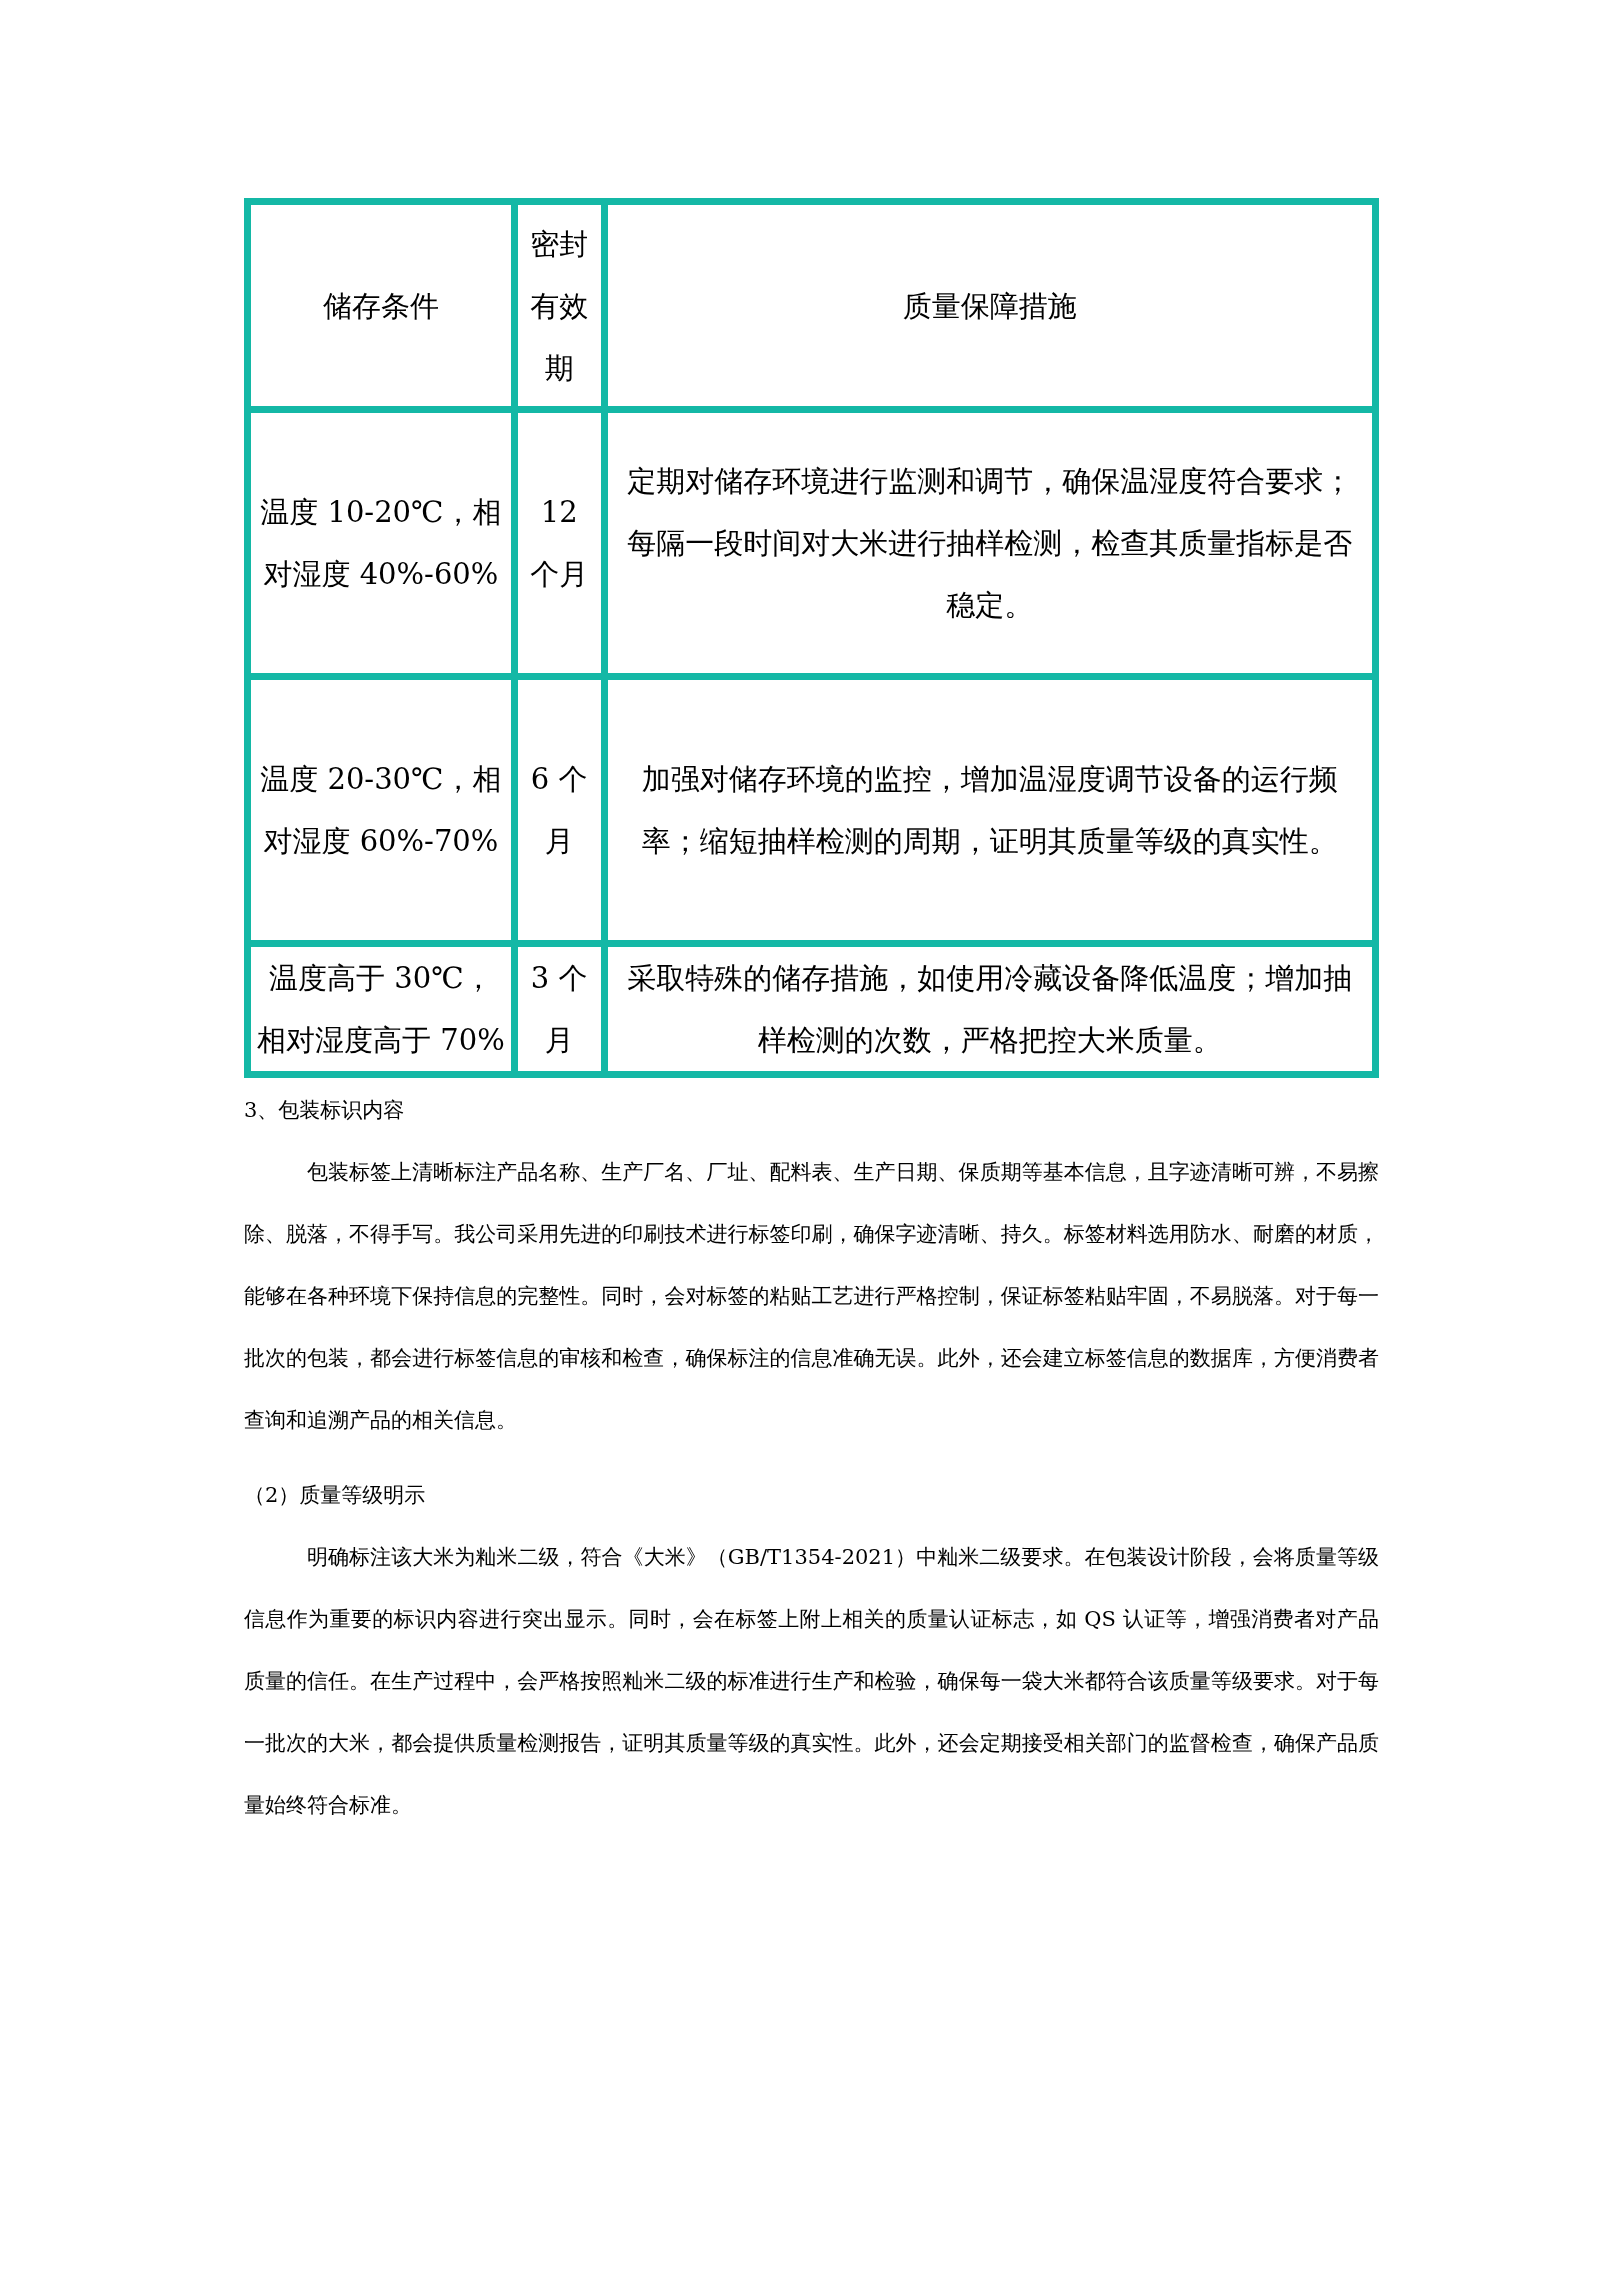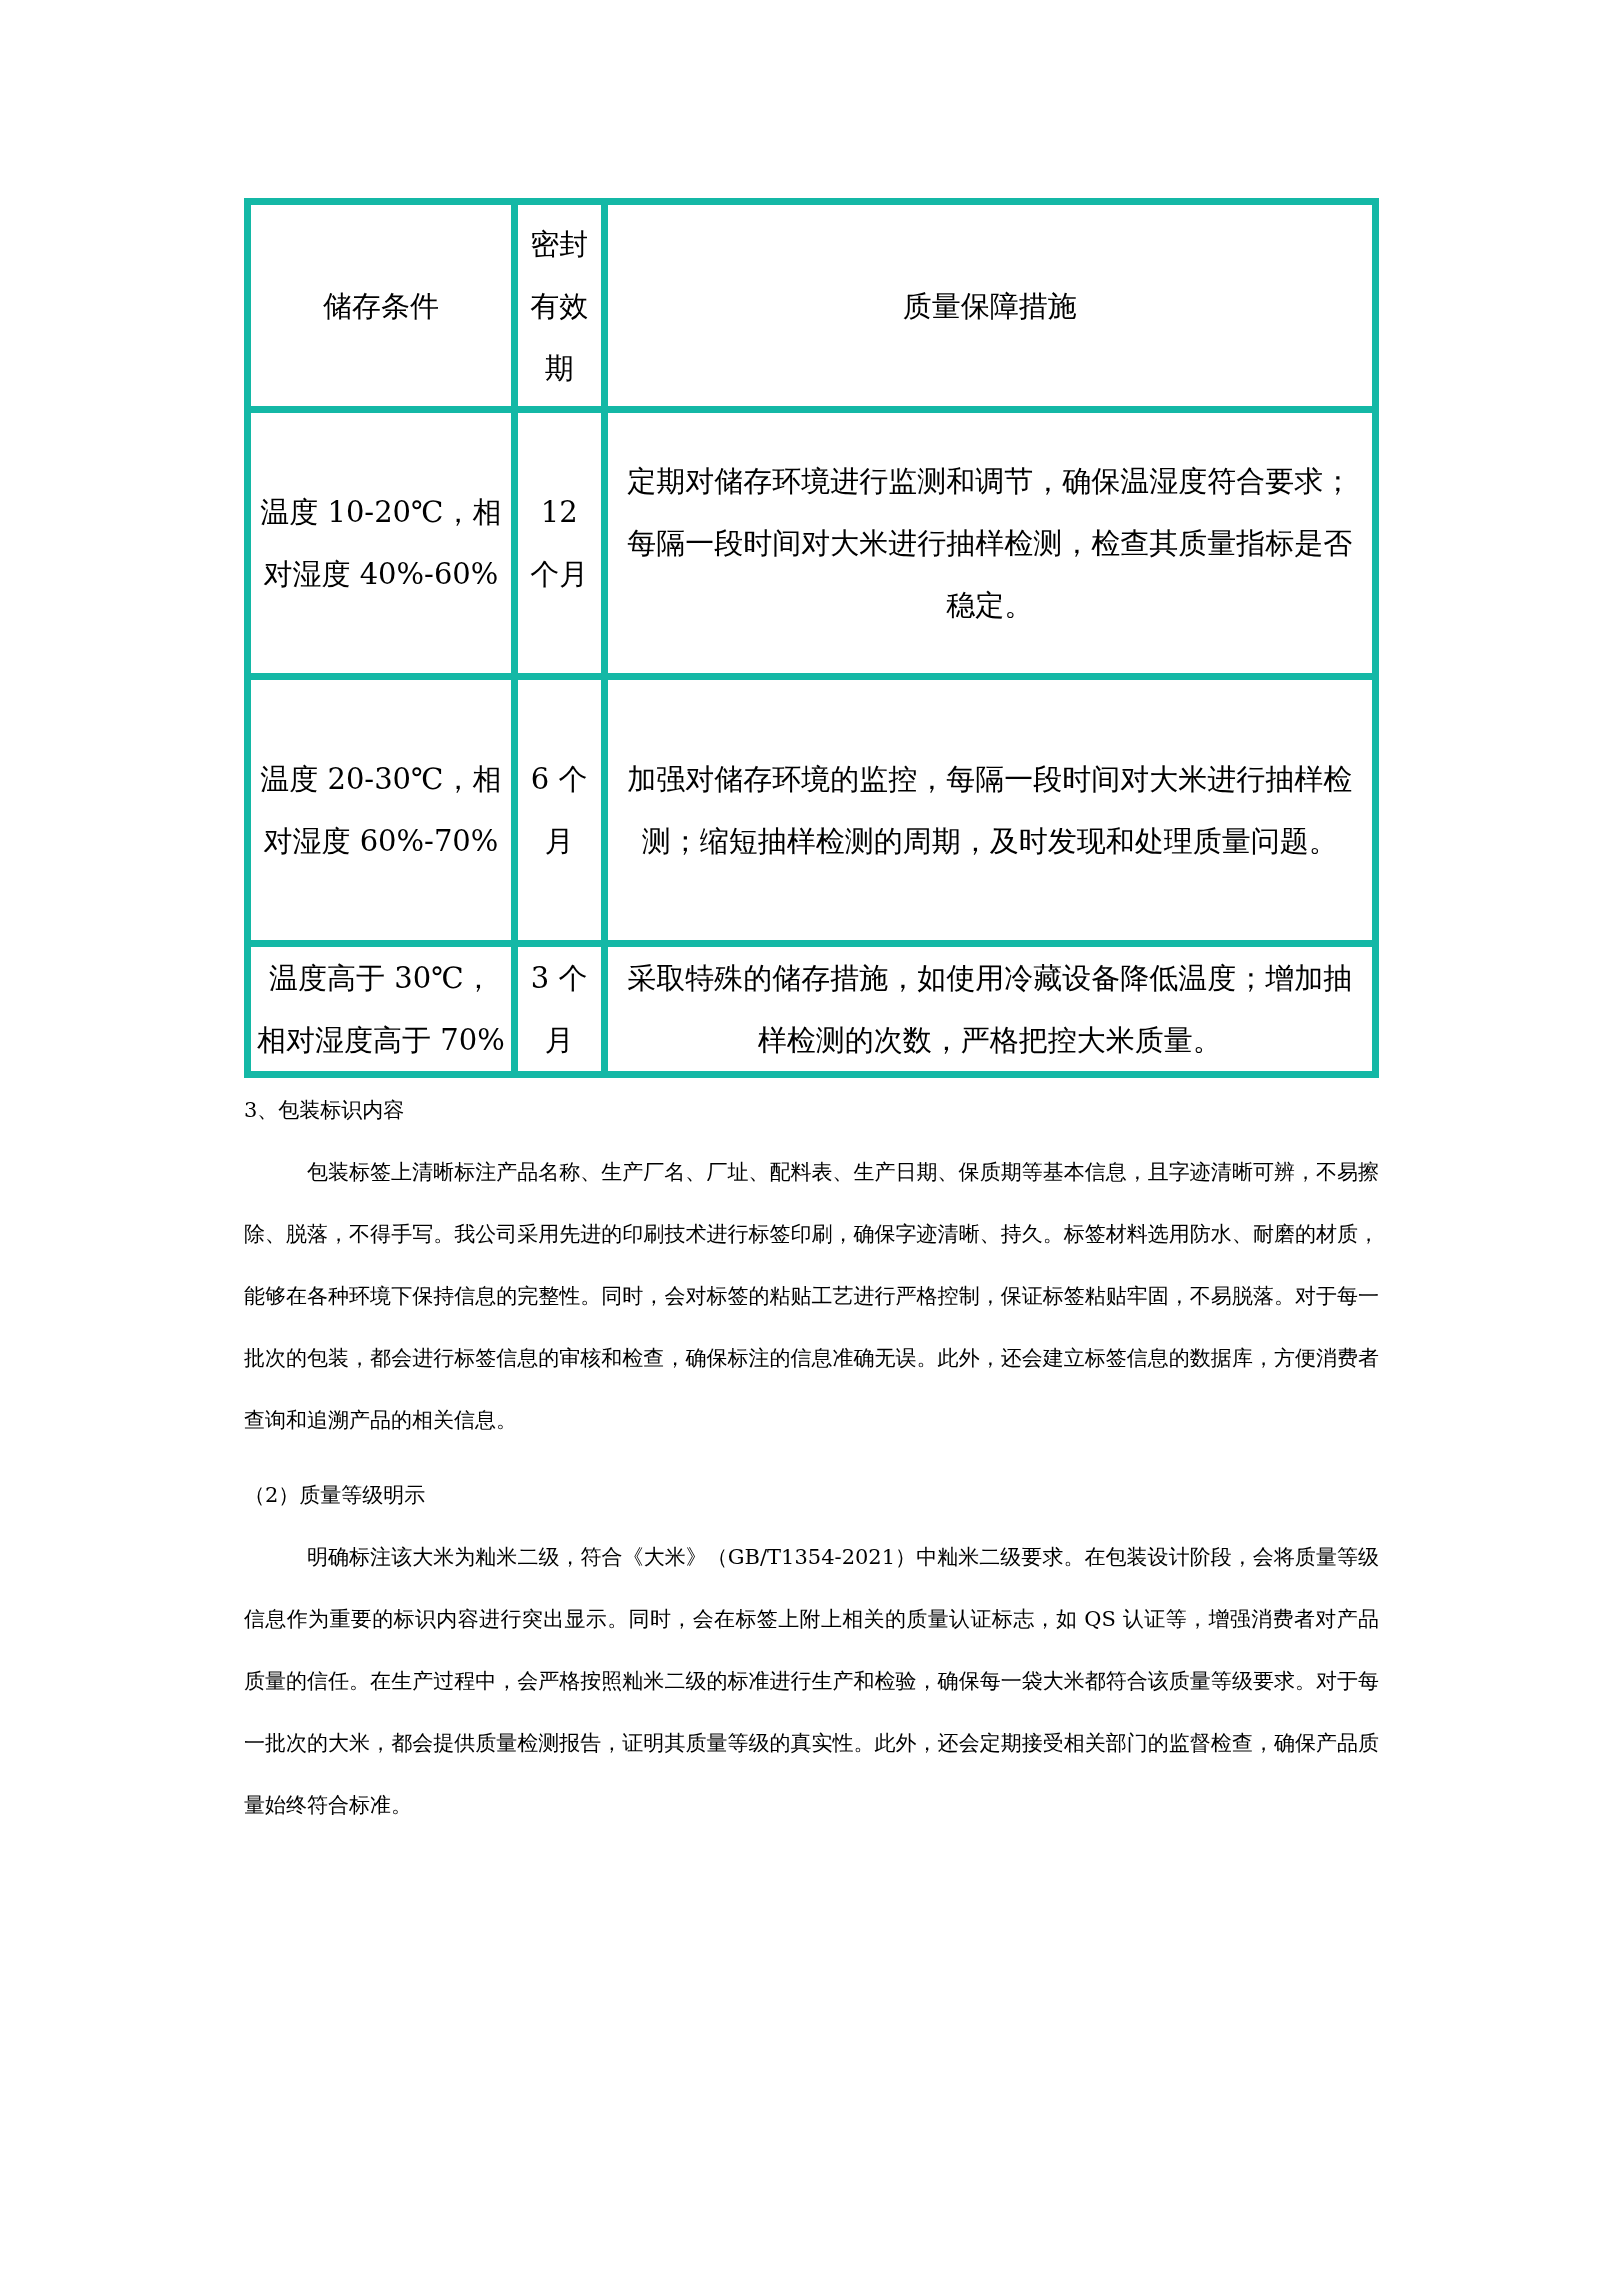--- a/index.html
+++ b/index.html
@@ -44,21 +44,21 @@
       <td class="c3">质量保障措施</td>
     </tr>
     <tr class="r">
       <td class="c1">温度 10-20℃，相对湿度 40%-60%</td>
       <td class="c2">12 个月</td>
       <td class="c3">定期对储存环境进行监测和调节，确保温湿度符合要求；每隔一段时间对大米进行抽样检测，检查其质量指标是否稳定。</td>
     </tr>
     <tr class="r">
       <td class="c1">温度 20-30℃，相对湿度 60%-70%</td>
       <td class="c2">6 个月</td>
-      <td class="c3">加强对储存环境的监控，每隔一段时间对大米进行抽样检测；缩短抽样检测的周期，及时发现和处理质量问题。</td>
+      <td class="c3">加强对储存环境的监控，增加温湿度调节设备的运行频率；缩短抽样检测的周期，证明其质量等级的真实性。</td>
     </tr>
     <tr class="r3">
       <td class="c1">温度高于 30℃，相对湿度高于 70%</td>
       <td class="c2">3 个月</td>
       <td class="c3">采取特殊的储存措施，如使用冷藏设备降低温度；增加抽样检测的次数，严格把控大米质量。</td>
     </tr>
   </tbody>
     </table>
 
   <p class="sec heading">3、包装标识内容</p>

